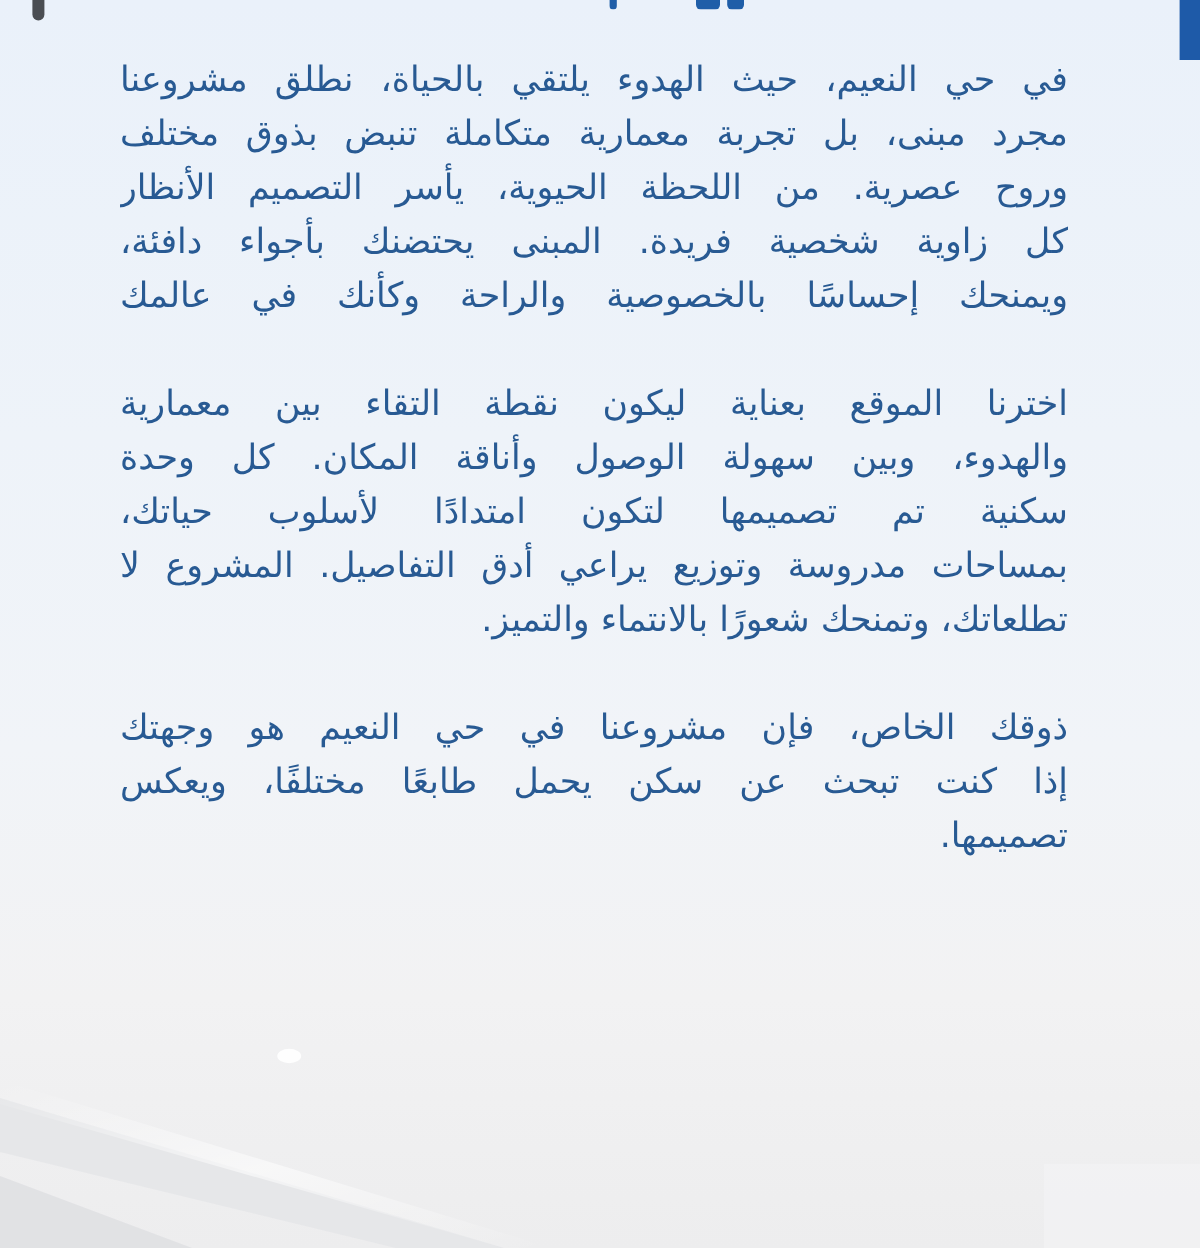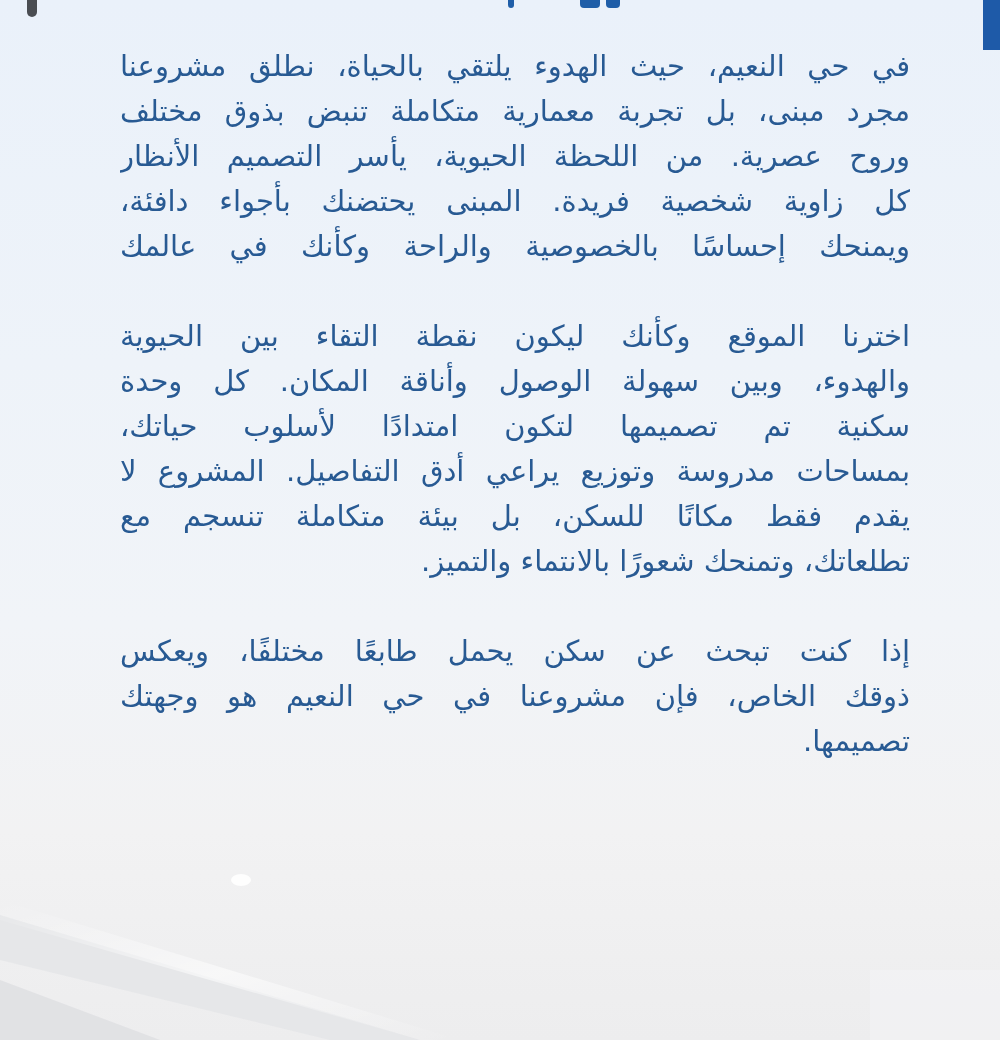--- a/index.html
+++ b/index.html
@@ -63,21 +63,20 @@
     .content {
       position: absolute;
       left: 100px;
       top: 44px;
       width: 790px;
       direction: rtl;
       text-align: justify;
       color: #285a93;
       font-size: 29px;
       line-height: 45px;
-      margin-left: 20px;
     }
     .para {
       margin: 0 0 45px 0;
       text-align-last: right;
     }
     .para .line {
       display: block;
       text-align: justify;
       text-align-last: justify;
       white-space: nowrap;
@@ -119,25 +118,24 @@
 
 <div class="content">
   <p class="para">
     <span class="line">في حي النعيم، حيث الهدوء يلتقي بالحياة، نطلق مشروعنا</span>
     <span class="line">مجرد مبنى، بل تجربة معمارية متكاملة تنبض بذوق مختلف</span>
     <span class="line">وروح عصرية. من اللحظة الحيوية، يأسر التصميم الأنظار</span>
     <span class="line">كل زاوية شخصية فريدة. المبنى يحتضنك بأجواء دافئة،</span>
     <span class="line">ويمنحك إحساسًا بالخصوصية والراحة وكأنك في عالمك</span>
   </p>
   <p class="para">
-    <span class="line">اخترنا الموقع وكأنك ليكون نقطة التقاء بين الحيوية</span>
+    <span class="line">اخترنا الموقع بعناية ليكون نقطة التقاء بين معمارية</span>
     <span class="line">والهدوء، وبين سهولة الوصول وأناقة المكان. كل وحدة</span>
     <span class="line">سكنية تم تصميمها لتكون امتدادًا لأسلوب حياتك،</span>
     <span class="line">بمساحات مدروسة وتوزيع يراعي أدق التفاصيل. المشروع لا</span>
-    <span class="line">يقدم فقط مكانًا للسكن، بل بيئة متكاملة تنسجم مع</span>
     <span class="line last">تطلعاتك، وتمنحك شعورًا بالانتماء والتميز.</span>
   </p>
   <p class="para">
+    <span class="line">ذوقك الخاص، فإن مشروعنا في حي النعيم هو وجهتك</span>
     <span class="line">إذا كنت تبحث عن سكن يحمل طابعًا مختلفًا، ويعكس</span>
-    <span class="line">ذوقك الخاص، فإن مشروعنا في حي النعيم هو وجهتك</span>
     <span class="line last">تصميمها.</span>
   </p>
 </div>
 
 </body></html>

